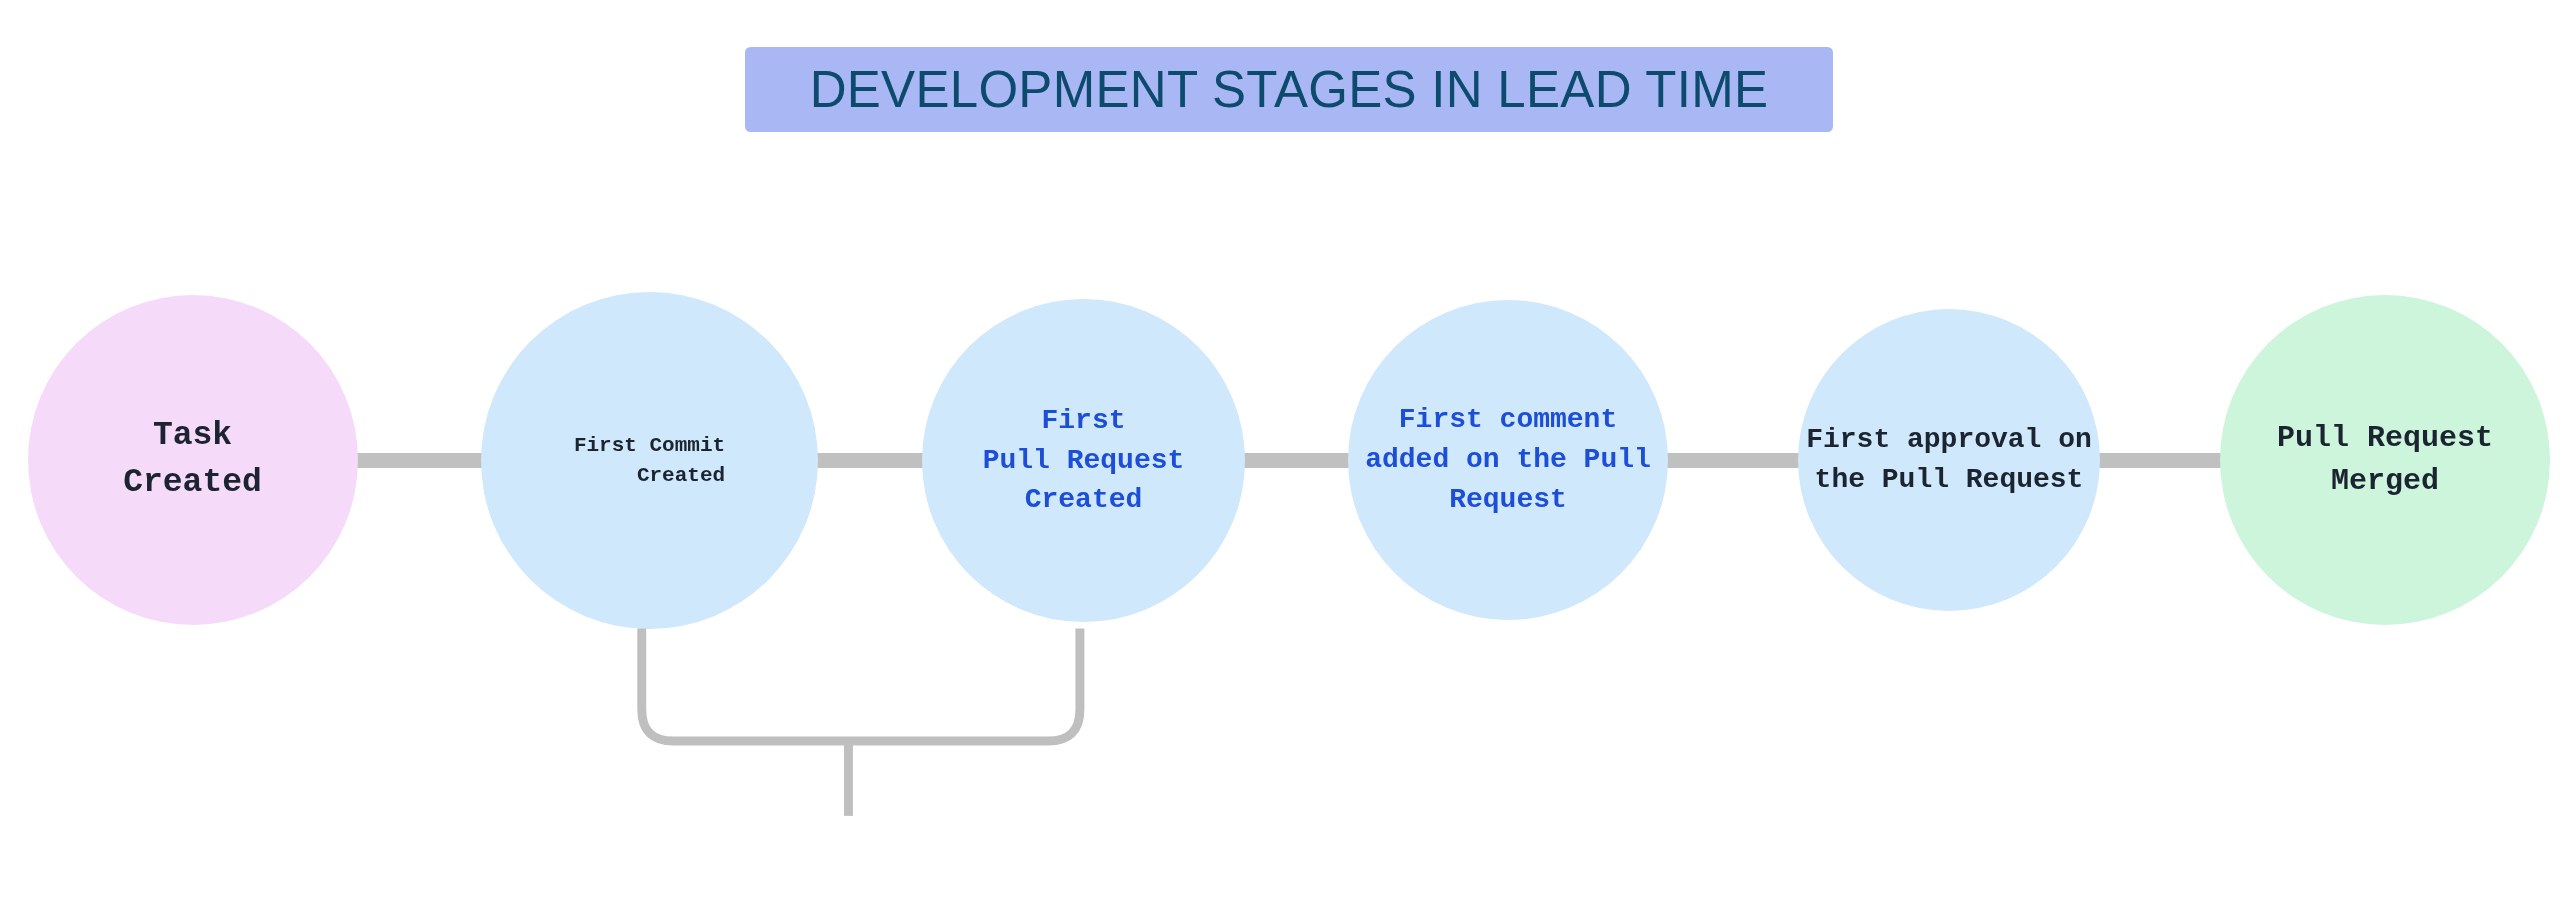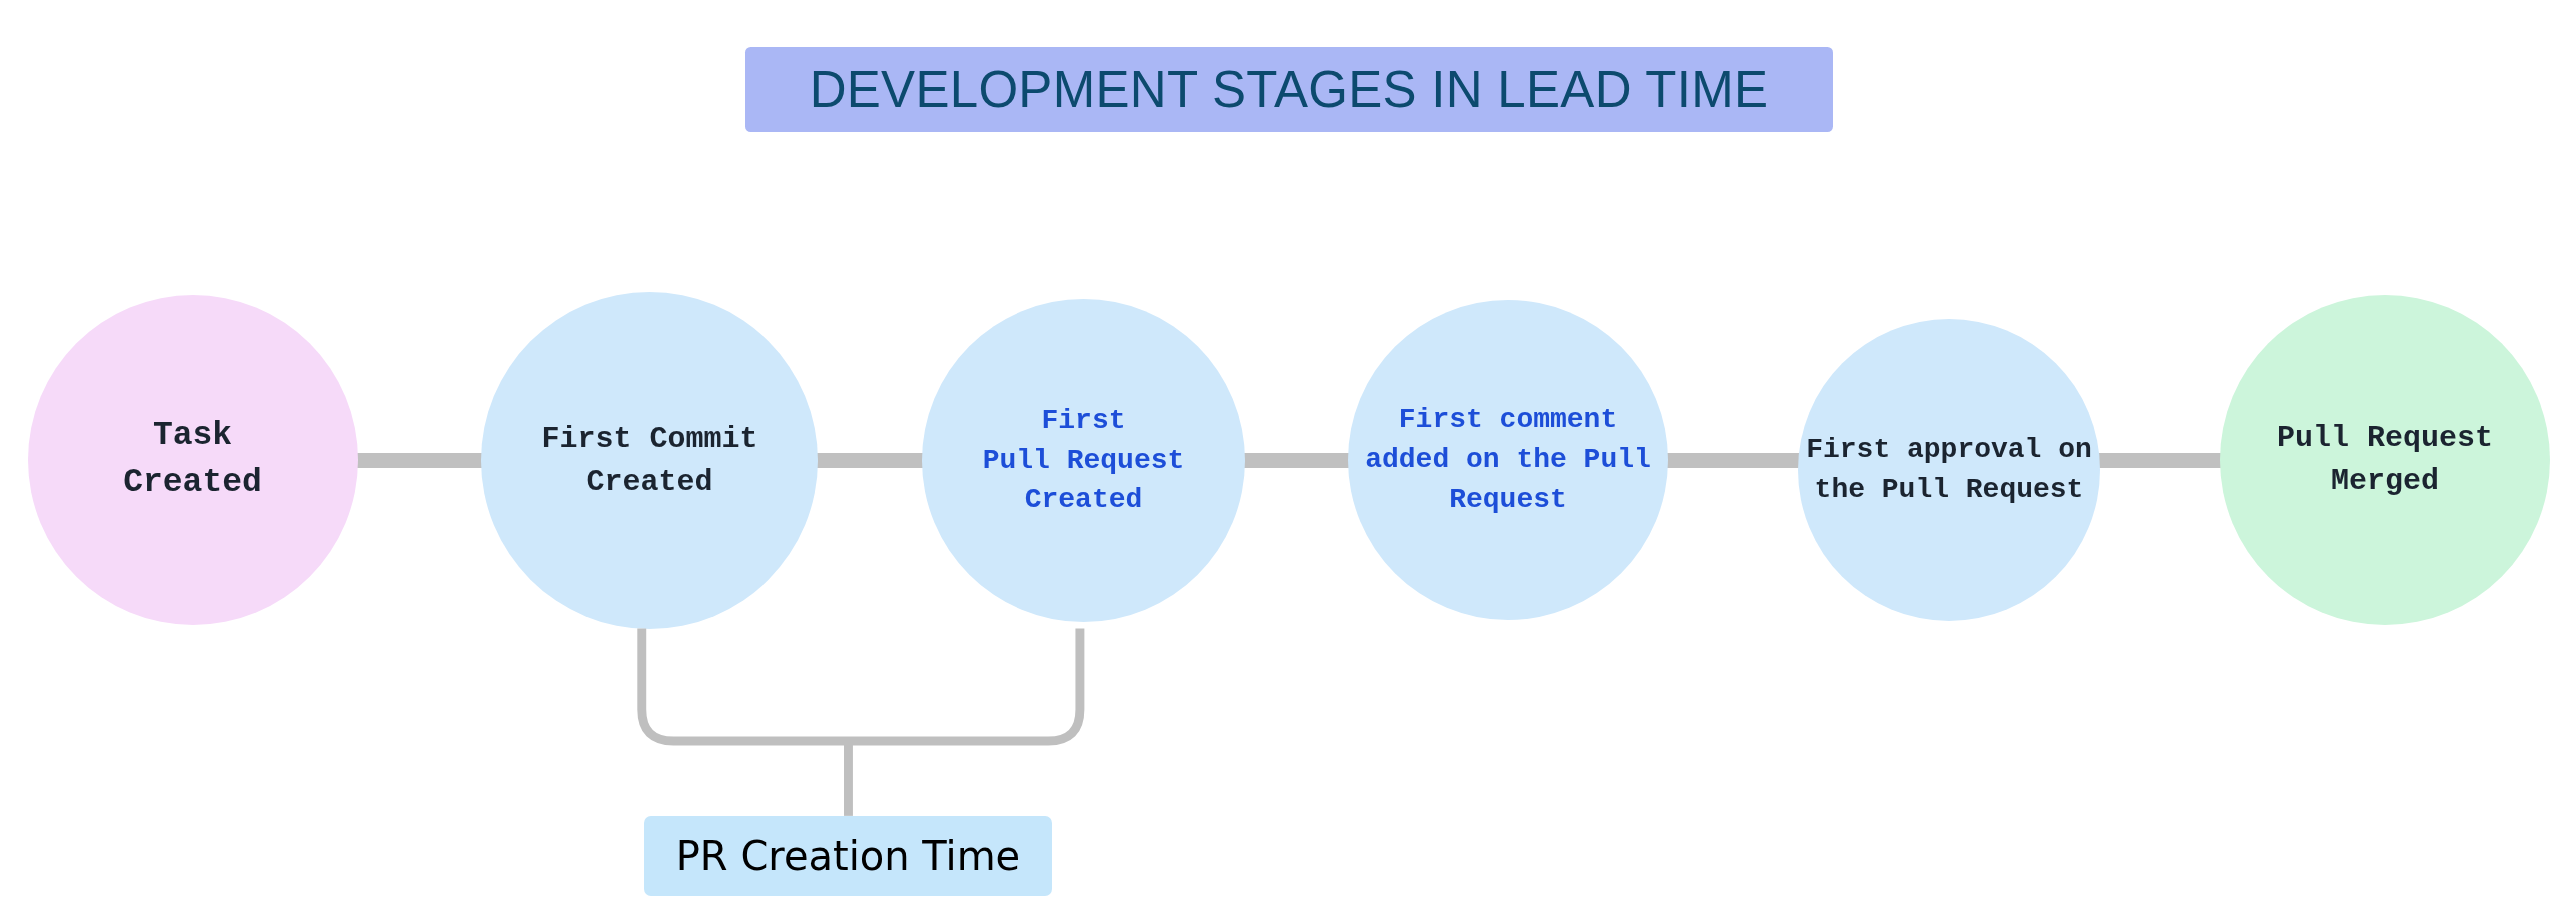--- a/index.html
+++ b/index.html
@@ -114,46 +114,43 @@
       <div class="connector" style="left: 1667px; top: 453px; width: 135px; background: rgb(192, 192, 192);"></div>
       <div class="connector" style="left: 2098px; top: 453px; width: 125px; background: rgb(192, 192, 192);"></div>
     </div>
 
   <div id="stages-layer">
       <div class="stage-node" style="left: 27.5px; top: 295px; width: 330px; height: 330px; background: rgb(246, 218, 249);">
         <span class="stage-label" style="font-size: 33px; color: rgb(27, 36, 48);">Task
 Created</span>
       </div>
       <div class="stage-node" style="left: 481px; top: 292px; width: 337px; height: 337px; background: rgb(207, 232, 251);">
-        <span class="stage-label" style="font-size: 30px; color: rgb(27, 36, 48);">First Commit
+        <span class="stage-label" style="font-size: 21px; color: rgb(27, 36, 48); text-align: right;">First Commit
 Created</span>
       </div>
       <div class="stage-node" style="left: 922px; top: 299px; width: 323px; height: 323px; background: rgb(207, 232, 251);">
         <span class="stage-label" style="font-size: 28px; color: #1d4ed8;">First
 Pull Request
 Created</span>
       </div>
       <div class="stage-node" style="left: 1348px; top: 300px; width: 320px; height: 320px; background: rgb(207, 232, 251);">
         <span class="stage-label" style="font-size: 28px; color: #1d4ed8;">First comment
 added on the Pull
 Request</span>
       </div>
-      <div class="stage-node" style="left: 1798px; top: 319px; width: 302px; height: 302px; background: rgb(207, 232, 251);">
+      <div class="stage-node" style="left: 1798px; top: 309px; width: 302px; height: 302px; background: rgb(207, 232, 251);">
         <span class="stage-label" style="font-size: 28px; color: rgb(27, 36, 48);">First approval on
 the Pull Request</span>
       </div>
       <div class="stage-node" style="left: 2220px; top: 295px; width: 330px; height: 330px; background: rgb(204, 245, 219);">
         <span class="stage-label" style="font-size: 30px; color: rgb(27, 36, 48);">Pull Request
 Merged</span>
       </div>
     </div>
 
   <svg class="bracket-svg" viewBox="0 0 3750 1344" xmlns="http://www.w3.org/2000/svg">
     <path id="bracket-path" fill="none" stroke="#bfbfbf" stroke-width="13" stroke-linecap="butt" stroke-linejoin="round" d="M 934 915 L 934 1033 Q 934 1079 980 1079 L 1526 1079 Q 1572 1079 1572 1033 L 1572 915"></path>
     <line id="bracket-stem" stroke="#bfbfbf" stroke-width="13" x1="1235" y1="1079" x2="1235" y2="1188"></line>
   </svg>
 
-  <div class="bracket-label" style="background: rgb(197, 230, 251);">
-    <span class="bracket-label-text">PR Creation Time</span>
-  </div>
 
 </div>
 
 
 </body></html>

